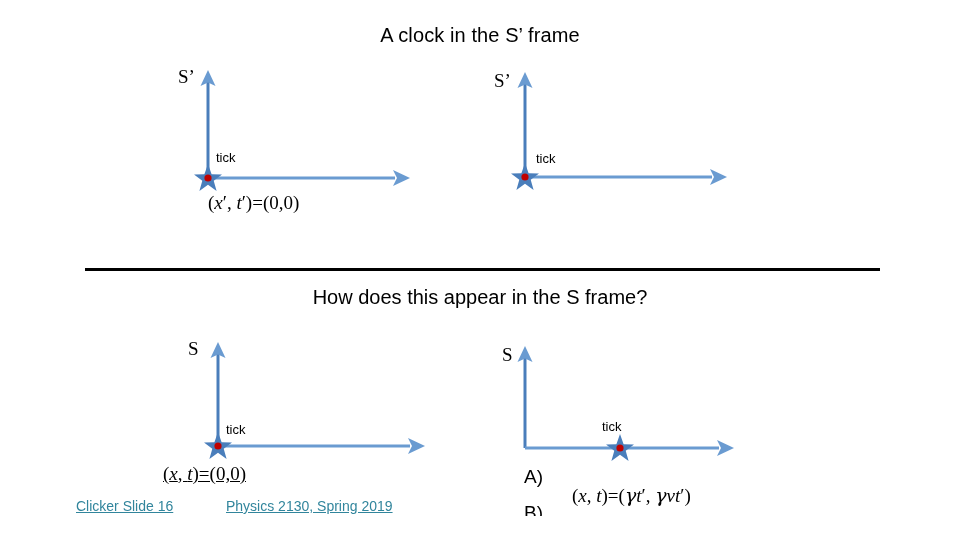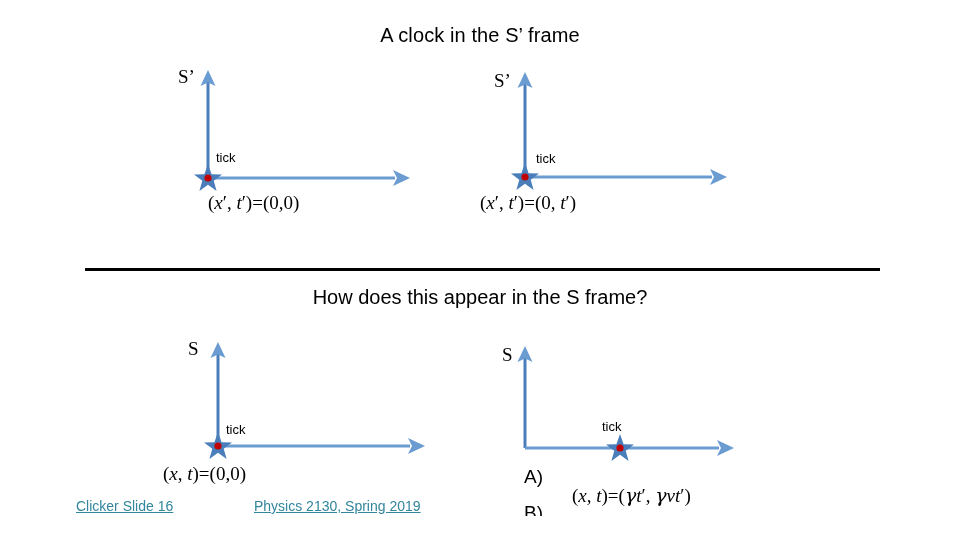--- a/index.html
+++ b/index.html
@@ -143,43 +143,40 @@
       <line x1="13" y1="105" x2="200" y2="105" stroke="#6A9BD1" stroke-width="3"></line>
       <polygon points="215,105 198,97 202,105 198,113" fill="#6A9BD1"></polygon>
       <g>
         <polygon points="13,91 16.6,101.2 27,101.4 18.7,107.8 21.6,118 13,111.8 4.4,118 7.3,107.8 -1,101.4 9.4,101.2" fill="#4A7EBB"></polygon>
         <circle cx="13" cy="105" r="3.6" fill="#C00000"></circle>
       </g>
     </svg>
   </div>
   <div class="frame-label" style="left:494px; top:70px;">S’</div>
   <div class="tick-label" style="left:536px; top:151px;">tick</div>
-  <div class="formula" style="left:480px; top:192px;">
-    <span class="up">(</span><i>x</i><span class="up">′, </span><i>t</i><span class="up">′)</span><span class="up">=(0, </span><i>t</i><span class="up">′)</span>
-  </div>
 
   <div class="divider"></div>
 
   <div class="question">How does this appear in the S frame?</div>
 
   <div class="axes" style="left:205px; top:342px;">
     <svg width="235" height="115" viewBox="0 0 235 115">
       <line x1="13" y1="104" x2="13" y2="12" stroke="#4A7EBB" stroke-width="3"></line>
       <polygon points="13,0 5.5,16 13,12.5 20.5,16" fill="#6A9BD1"></polygon>
       <line x1="13" y1="104" x2="205" y2="104" stroke="#6A9BD1" stroke-width="3"></line>
       <polygon points="220,104 203,96 207,104 203,112" fill="#6A9BD1"></polygon>
       <g>
         <polygon points="13,90 16.6,100.2 27,100.4 18.7,106.8 21.6,117 13,110.8 4.4,117 7.3,106.8 -1,100.4 9.4,100.2" fill="#4A7EBB"></polygon>
         <circle cx="13" cy="104" r="3.6" fill="#C00000"></circle>
       </g>
     </svg>
   </div>
   <div class="frame-label" style="left:188px; top:338px;">S</div>
   <div class="tick-label" style="left:226px; top:422px;">tick</div>
-  <div class="formula" style="left:163px; top:463px;">
+  <div class="formula" style="left:163px; top:463px;text-decoration:underline;">
     <span class="up">(</span><i>x</i><span class="up">, </span><i>t</i><span class="up">)=(0,0)</span>
   </div>
 
   <div class="axes" style="left:512px; top:344px;">
     <svg width="235" height="115" viewBox="0 0 235 115">
       <line x1="13" y1="104" x2="13" y2="14" stroke="#4A7EBB" stroke-width="3"></line>
       <polygon points="13,2 5.5,18 13,14.5 20.5,18" fill="#6A9BD1"></polygon>
       <line x1="13" y1="104" x2="207" y2="104" stroke="#6A9BD1" stroke-width="3"></line>
       <polygon points="222,104 205,96 209,104 205,112" fill="#6A9BD1"></polygon>
       <g>
@@ -192,15 +189,15 @@
   <div class="tick-label" style="left:602px; top:419px;">tick</div>
 
   <div class="opt-letter" style="left:524px; top:466px;">A)</div>
 
   <div class="opt-letter" style="left:524px; top:502px;">B)</div>
   <div class="formula" style="left:572px; top:484px;">
     <span class="up">(</span><i>x</i><span class="up">, </span><i>t</i><span class="up">)=(</span><span class="gk">γ</span><i>t</i><span class="up">′, </span><span class="gk">γ</span><i>vt</i><span class="up">′)</span>
   </div>
 
   <div class="footer-item" style="left:76px; top:498px;">Clicker Slide 16</div>
-  <div class="footer-item" style="left:226px; top:498px;margin-left:28px;">Physics 2130, Spring 2019</div>
+  <div class="footer-item" style="left:226px; top:498px;">Physics 2130, Spring 2019</div>
 
 </div>
 
 </body></html>

